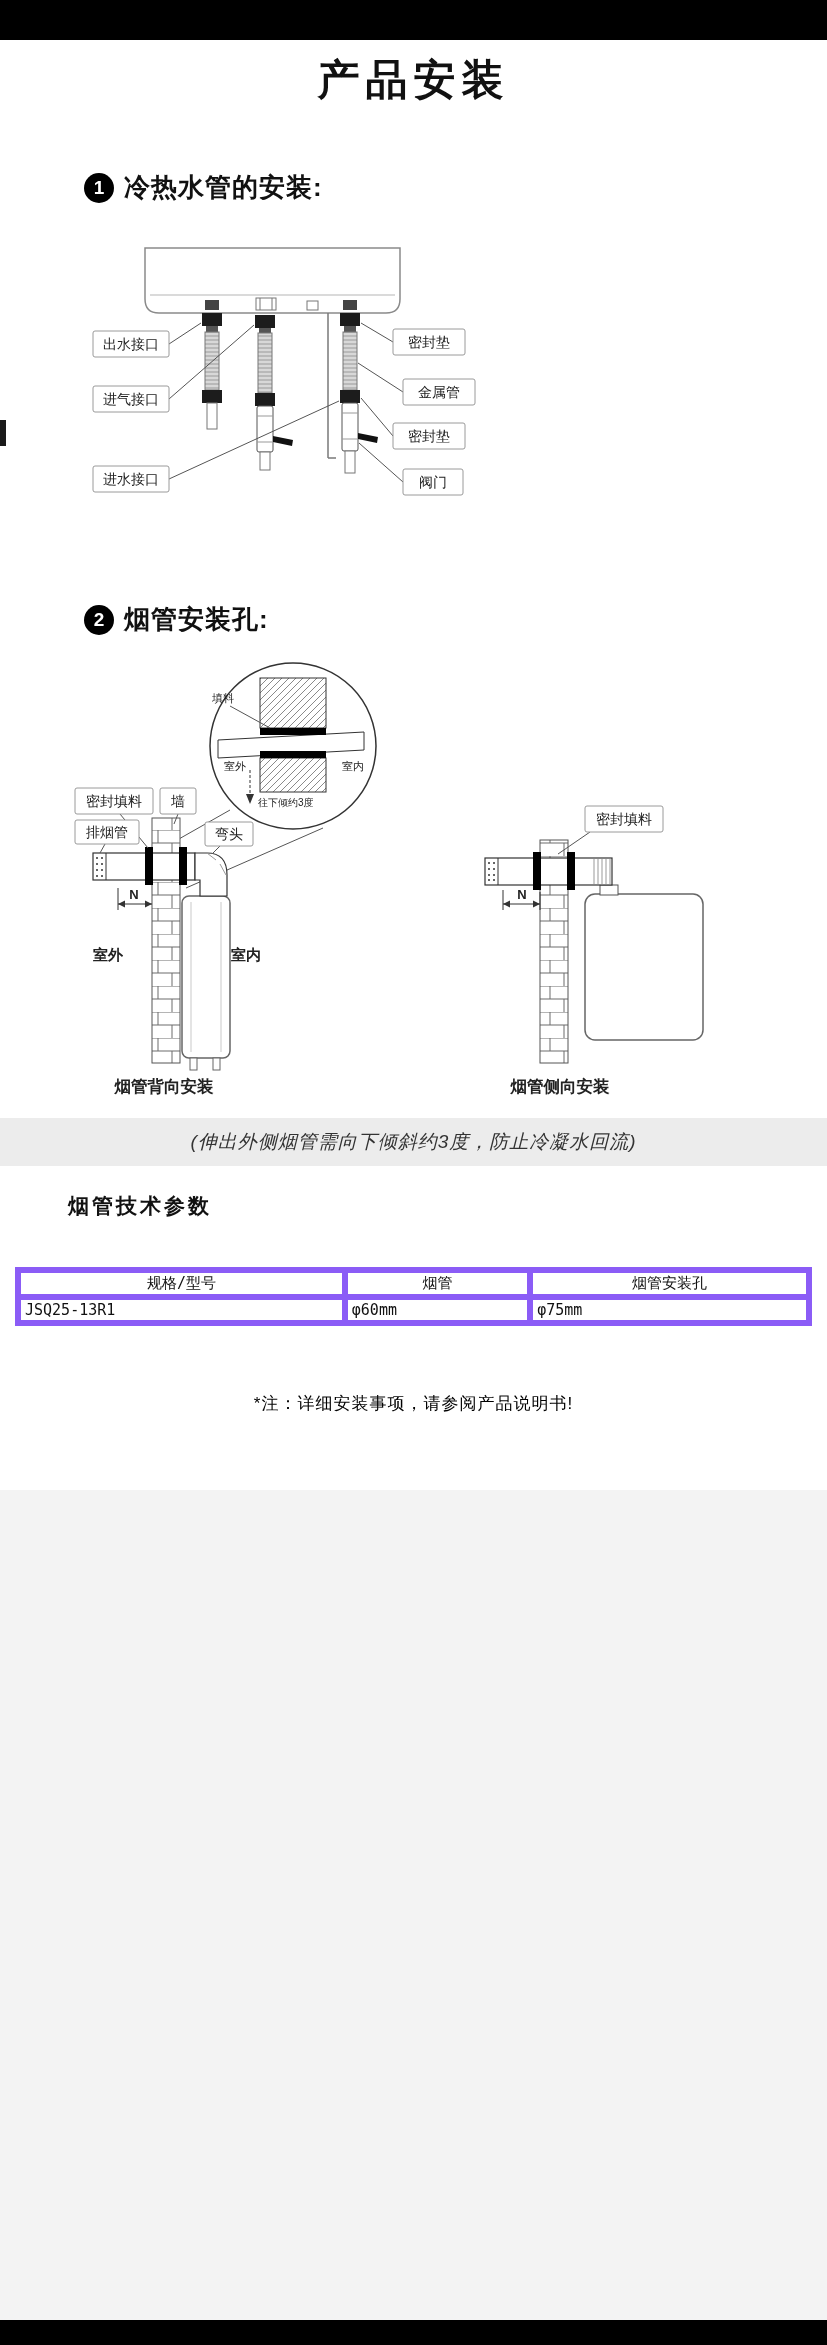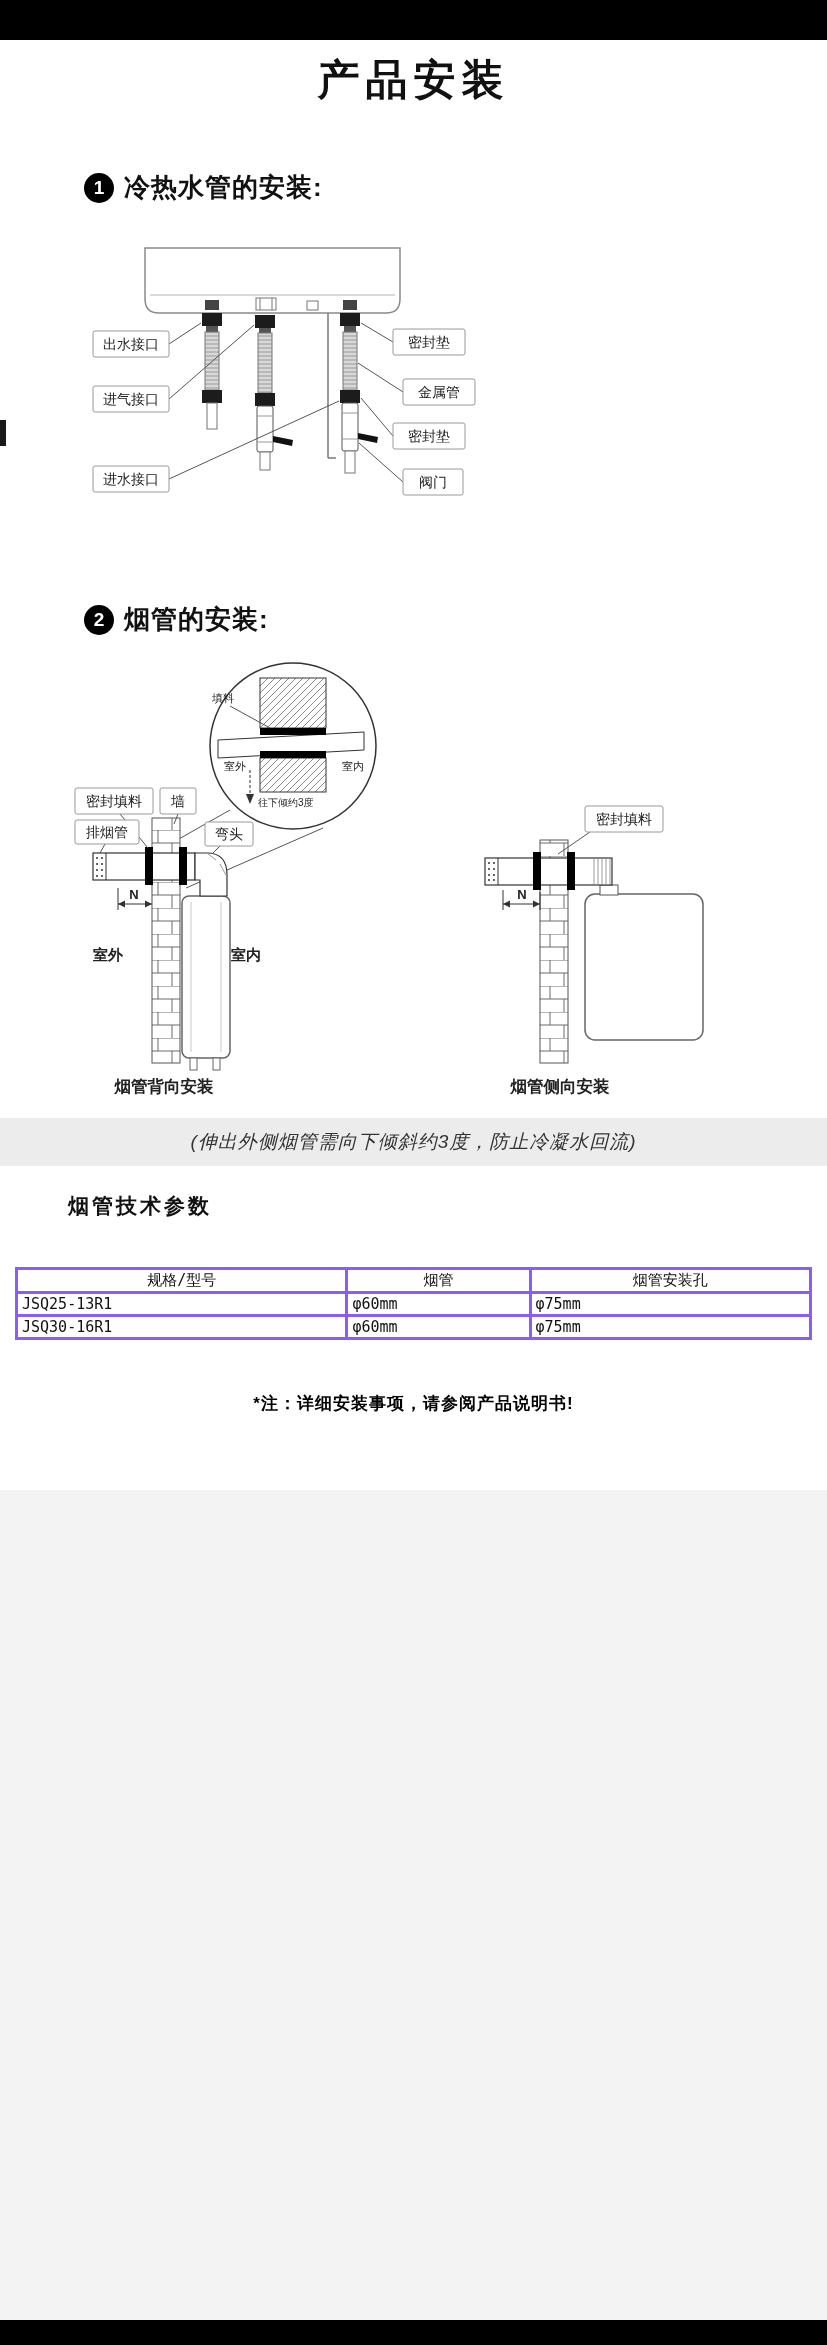--- a/index.html
+++ b/index.html
@@ -34,24 +34,24 @@
   .roomlbl { font-size:15px; font-weight:bold; }
   .dimlbl { font-size:13px; font-weight:bold; }
   .maglbl { font-size:11px; }
   .magsmall { font-size:10px; }
   .note-bar { position:absolute; left:0; top:1118px; width:100%; height:48px;
               background:var(--note_bg,#ececec); display:flex; align-items:center; justify-content:center;
               font-size:19px; color:#333; letter-spacing:1px;font-style:italic; }
   .params-title { position:absolute; left:20px; top:1192px; font-size:21px; font-weight:bold; letter-spacing:3px;margin-left:48px; }
   .params-table { position:absolute; left:15px; top:1267px; width:797px; border-collapse:collapse;
                   font-size:15px; font-family:"DejaVu Sans Mono","Liberation Mono",monospace; color:#111; }
-  .params-table th, .params-table td { border:3px solid #8b5cf6; padding:1px 4px;
+  .params-table th, .params-table td { border:6px solid #8b5cf6; padding:1px 4px;
                                        font-weight:normal; height:20px; }
   .footnote { position:absolute; left:0; top:1392px; width:100%; text-align:center;
-              font-size:17px; color:#000; letter-spacing:1px;font-weight:bold; }
+              font-size:17px; color:#000; letter-spacing:1px; }
 </style>
 </head>
 <body>
 
 <div class="page">
 
   <div class="bar top"></div>
   <div class="bottom-gray"></div>
   <div class="bar bottom"></div>
   <div class="edge-mark"></div>
@@ -135,21 +135,21 @@
     <rect class="lblbox" x="343" y="136" width="72" height="26" rx="2"></rect>
     <text class="box-label" x="379" y="154" text-anchor="middle">金属管</text>
     <rect class="lblbox" x="333" y="180" width="72" height="26" rx="2"></rect>
     <text class="box-label" x="369" y="198" text-anchor="middle">密封垫</text>
     <rect class="lblbox" x="343" y="226" width="60" height="26" rx="2"></rect>
     <text class="box-label" x="373" y="244" text-anchor="middle">阀门</text>
   </svg>
 
   <div class="sec-header s2">
     <span class="num">2</span>
-    <span class="sec-title">烟管的安装:</span>
+    <span class="sec-title">烟管安装孔:</span>
   </div>
 
   <svg class="diagram d2" viewBox="0 0 700 470">
     <defs>
       <pattern id="brick" width="28" height="26" patternUnits="userSpaceOnUse">
         <rect width="28" height="26" fill="#fff"></rect>
         <path d="M0,0 H28 M0,13 H28 M14,0 V13 M0,13 V26 M28,13 V26" stroke="#6b6b6b" stroke-width="1" fill="none"></path>
       </pattern>
       <pattern id="hatch" width="7" height="7" patternUnits="userSpaceOnUse">
         <path d="M-1,8 L8,-1" stroke="#8a8a8a" stroke-width="1"></path>
@@ -270,23 +270,18 @@
         <th>烟管</th>
         <th>烟管安装孔</th>
       </tr>
     </thead>
     <tbody>
       <tr>
         <td>JSQ25-13R1</td>
         <td>φ60mm</td>
         <td>φ75mm</td>
       </tr>
-      <tr>
-        <td>JSQ30-16R1</td>
-        <td>φ60mm</td>
-        <td>φ75mm</td>
-      </tr>
     </tbody>
   </table>
 
   <p class="footnote">*注：详细安装事项，请参阅产品说明书!</p>
 
 </div>
 
 </body></html>

